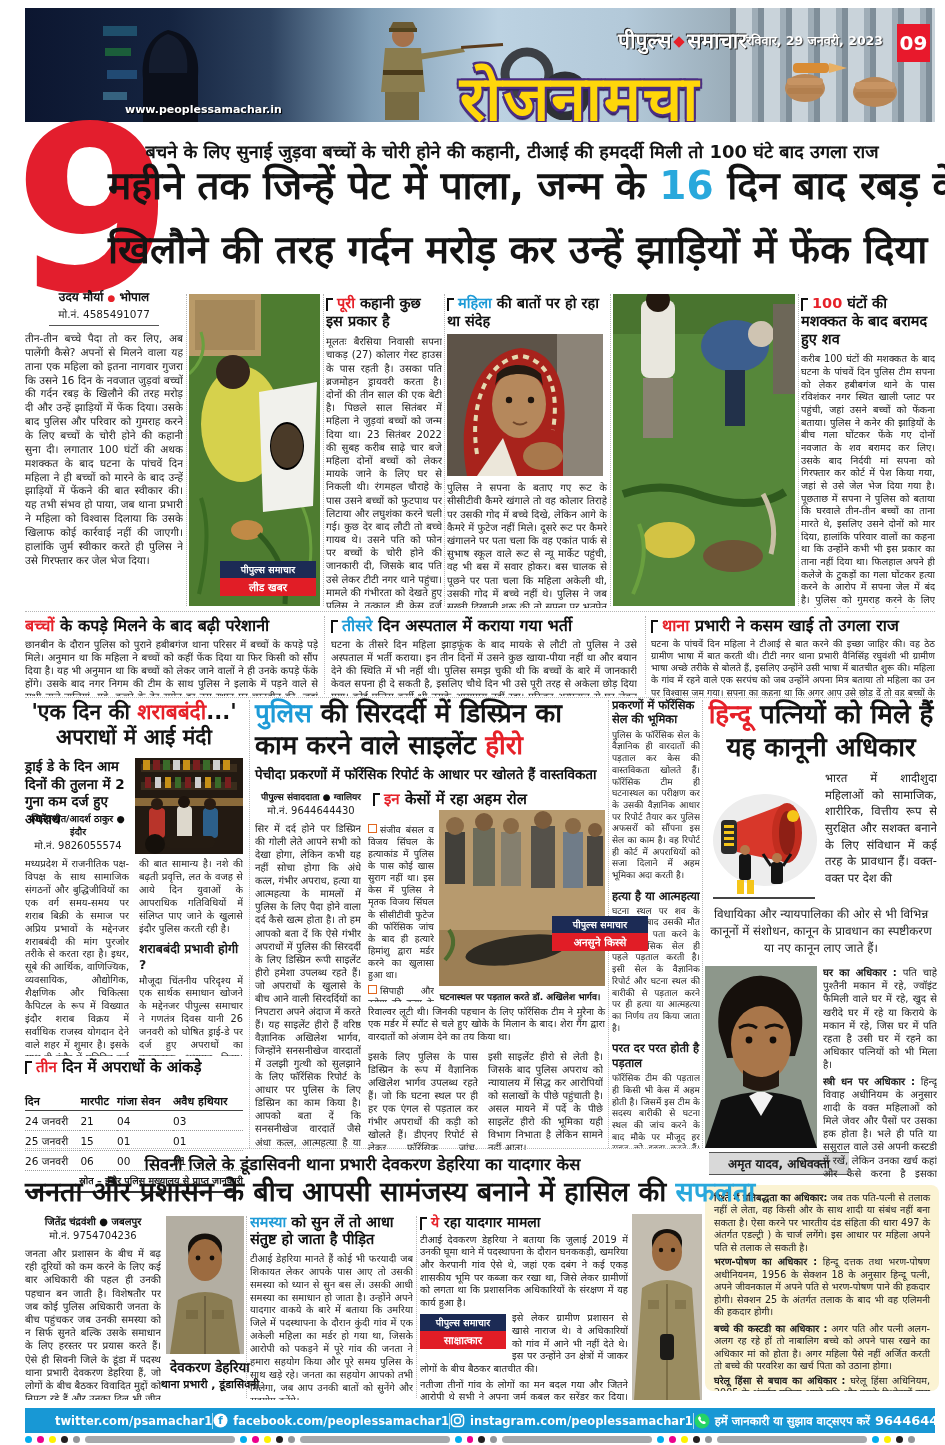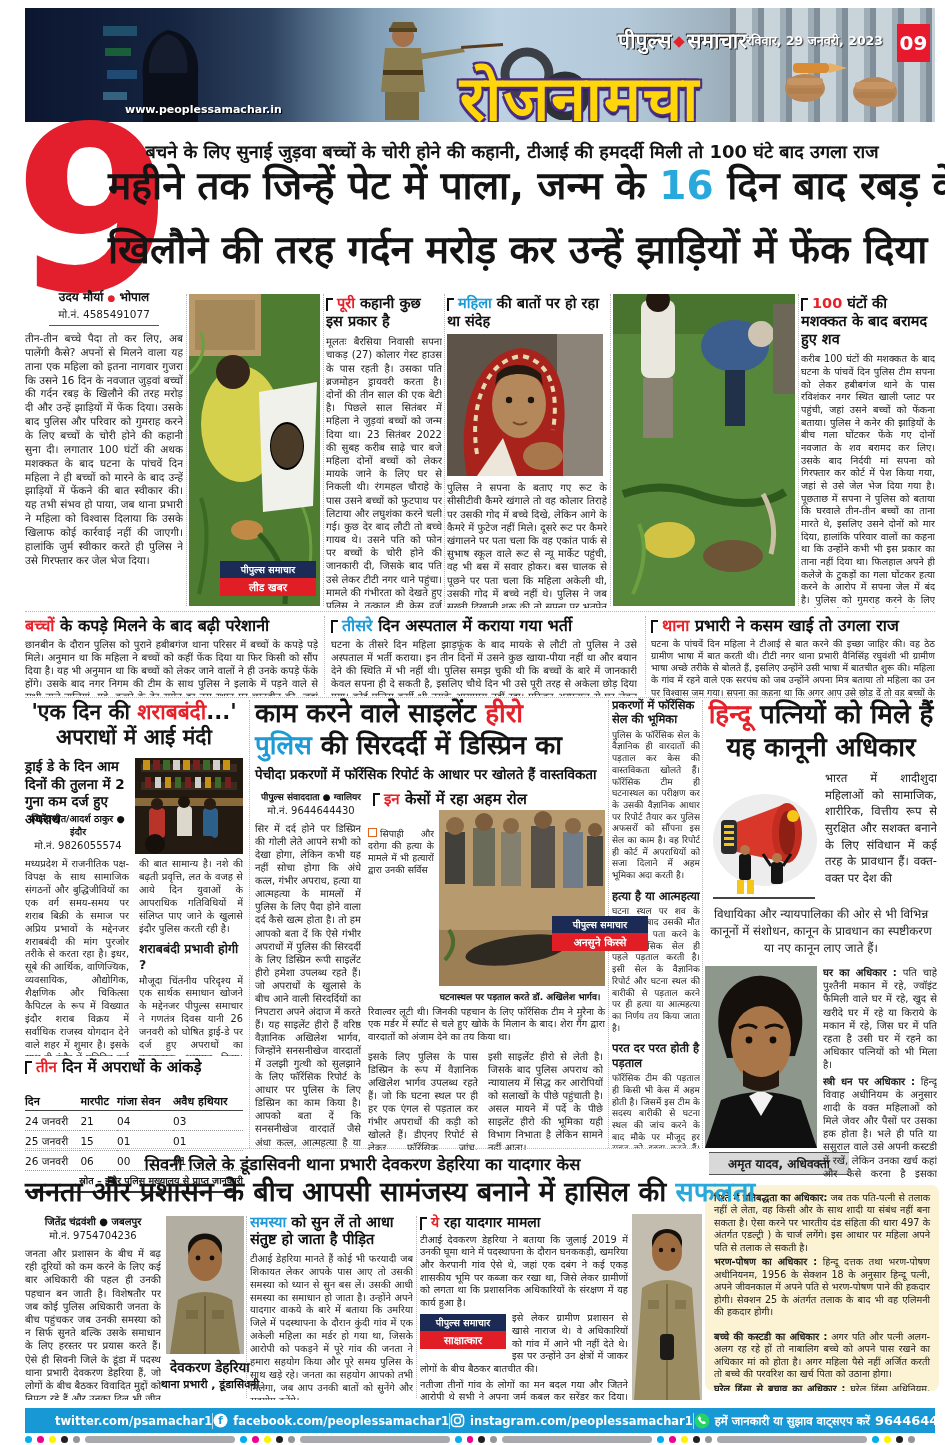--- a/index.html
+++ b/index.html
@@ -301,36 +301,37 @@
             </tr>
         </tbody>
       </table>
       <div class="bold" style="font-size:9.5px;text-align:right;margin-top:3px;">स्रोत – इंदौर पुलिस मुख्यालय से प्राप्त जानकारी</div>
       <div style="border-top:2px solid #333;margin-top:4px;"></div>
     </div>
   </div>
 
   <div class="abs" style="left:255px;top:698px;width:350px;height:455px;">
     <div style="font-size:26px;font-weight:800;line-height:1.22;color:#141414;white-space:nowrap;">
+      <div><span class="blue">पुलिस</span><span> की सिरदर्दी में डिस्प्रिन का</span></div>
       <div><span>काम करने वाले साइलेंट </span><span class="red">हीरो</span></div>
-      <div><span class="blue">पुलिस</span><span> की सिरदर्दी में डिस्प्रिन का</span></div>
     </div>
     <div class="bold" style="font-size:13.5px;margin-top:4px;color:#111;white-space:nowrap;">पेचीदा प्रकरणों में फॉरेंसिक रिपोर्ट के आधार पर खोलते हैं वास्तविकता</div>
     <div class="abs" style="left:0;top:92px;width:112px;">
       <div class="byline" style="font-size:9px;">पीपुल्स संवाददाता ● ग्वालियर</div>
       <div class="phone">मो.नं. 9644644430</div>
     </div>
     <div class="abs sec-head" style="left:118px;top:92px;font-size:15px;">
       <span class="tick"></span><span class="red">इन</span><span> केसों में रहा अहम रोल</span>
     </div>
     <div class="abs body-txt jt" style="left:0;top:124px;width:106px;height:328px;overflow:hidden;font-size:9.9px;">
       <span>सिर में दर्द होने पर डिस्प्रिन की गोली लेते आपने सभी को देखा होगा, लेकिन कभी यह नहीं सोचा होगा कि अंधे कत्ल, गंभीर अपराध, हत्या या आत्महत्या के मामलों में पुलिस के लिए पैदा होने वाला दर्द कैसे खत्म होता है। तो हम आपको बता दें कि ऐसे गंभीर अपराधों में पुलिस की सिरदर्दी के लिए डिस्प्रिन रूपी साइलेंट हीरो हमेशा उपलब्ध रहते हैं। जो अपराधों के खुलासे के बीच आने वाली सिरदर्दियों का निपटारा अपने अंदाज में करते हैं। यह साइलेंट हीरो हैं वरिष्ठ वैज्ञानिक अखिलेश भार्गव, जिन्होंने सनसनीखेज वारदातों में उलझी गुत्थी को सुलझाने के लिए फॉरेंसिक रिपोर्ट के आधार पर पुलिस के लिए डिस्प्रिन का काम किया है।</span>
       <span>आपको बता दें कि सनसनीखेज वारदातें जैसे अंधा कत्ल, आत्महत्या है या हत्या, योजनाबद्ध मर्डर शुरूआत से पुलिस के लिए चुनौती रहे हैं। ऐसे केसों में अक्सर पुलिस को सिरदर्दी का सामना करना पड़ता है लेकिन</span>
     </div>
     <div class="abs" style="left:113px;top:126px;width:66px;height:178px;overflow:hidden;">
+      <div class="body-sm jt" style="font-size:9.3px;"><span style="display:inline-block;width:7px;height:7px;border:1.5px solid #e0661f;margin-right:3px;"></span><span>संजीव बंसल व विजय सिंघल के हत्याकांड में पुलिस के पास कोई खास सुराग नहीं था। इस केस में पुलिस ने मृतक विजय सिंघल के सीसीटीवी फुटेज की फॉरेंसिक जांच के बाद ही हत्यारे हिमांशु द्वारा मर्डर करने का खुलासा हुआ था।</span></div>
       <div class="body-sm jt" style="font-size:9.3px;margin-top:4px;"><span style="display:inline-block;width:7px;height:7px;border:1.5px solid #e0661f;margin-right:3px;"></span><span>सिपाही और दरोगा की हत्या के मामले में भी हत्यारों द्वारा उनकी सर्विस</span></div>
     </div>
     <div class="abs photo" style="left:184px;top:112px;width:166px;height:176px;">
       <svg viewBox="0 0 166 176" preserveAspectRatio="none">
         <rect width="166" height="176" fill="#b79a6e"></rect>
           <rect y="120" width="166" height="56" fill="#9c7f55"></rect>
         <g>
           <rect x="6" y="22" width="20" height="52" fill="#42403a"></rect>
             <circle cx="16" cy="16" r="9" fill="#8a6a46"></circle>
           <rect x="34" y="18" width="22" height="58" fill="#6b6b5a"></rect>
@@ -415,21 +416,21 @@
     <div class="ct bold" style="position:absolute;left:4px;top:454px;width:140px;background:#d9d9d9;font-size:12px;padding:2px 0;border-top:1px solid #555;border-bottom:1px solid #555;">अमृत यादव, अधिवक्ता</div>
     <div class="abs body-txt jt" style="left:118px;top:268px;width:114px;height:212px;overflow:hidden;font-size:10px;">
       <div><span class="bold">घर का अधिकार :</span><span> पति चाहे पुश्तैनी मकान में रहे, ज्वॉइंट फैमिली वाले घर में रहे, खुद से खरीदे घर में रहे या किराये के मकान में रहे, जिस घर में पति रहता है उसी घर में रहने का अधिकार पत्नियों को भी मिला है।</span></div>
       <div style="margin-top:3px;"><span class="bold">स्त्री धन पर अधिकार :</span><span> हिन्दू विवाह अधीनियम के अनुसार शादी के वक्त महिलाओं को मिले जेवर और पैसों पर उसका हक होता है। भले ही पति या ससुराल वाले उसे अपनी कस्टडी में रखें, लेकिन उनका खर्च कहां और कैसे करना है इसका अधिकार केवल इस महिला को होता है।</span></div>
     </div>
   </div>
 
   <div class="abs yellow-box" style="left:705px;top:1185px;width:216px;height:192px;overflow:hidden;">
     <div class="body-sm jt" style="font-size:9.6px;"><span class="bold">रिश्ते में प्रतिबद्धता का अधिकार:</span><span> जब तक पति-पत्नी से तलाक नहीं ले लेता, वह किसी और के साथ शादी या संबंध नहीं बना सकता है। ऐसा करने पर भारतीय दंड संहिता की धारा 497 के अंतर्गत एडल्ट्री ) के चार्ज लगेंगे। इस आधार पर महिला अपने पति से तलाक ले सकती है।</span></div>
     <div class="body-sm jt" style="font-size:9.6px;margin-top:2px;"><span class="bold">भरण-पोषण का अधिकार :</span><span> हिन्दू दत्तक तथा भरण-पोषण अधीनियनम, 1956 के सेक्शन 18 के अनुसार हिन्दू पत्नी, अपने जीवनकाल में अपने पति से भरण-पोषण पाने की हकदार होगी। सेक्शन 25 के अंतर्गत तलाक के बाद भी वह एलिमनी की हकदार होगी।</span></div>
-    <div class="body-sm jt" style="font-size:9.6px;margin-top:12px;"><span class="bold">बच्चे की कस्टडी का अधिकार :</span><span> अगर पति और पत्नी अलग-अलग रह रहे हों तो नाबालिग बच्चे को अपने पास रखने का अधिकार मां को होता है। अगर महिला पैसे नहीं अर्जित करती तो बच्चे की परवरिश का खर्च पिता को उठाना होगा।</span></div>
+    <div class="body-sm jt" style="font-size:9.6px;margin-top:4px;"><span class="bold">बच्चे की कस्टडी का अधिकार :</span><span> अगर पति और पत्नी अलग-अलग रह रहे हों तो नाबालिग बच्चे को अपने पास रखने का अधिकार मां को होता है। अगर महिला पैसे नहीं अर्जित करती तो बच्चे की परवरिश का खर्च पिता को उठाना होगा।</span></div>
     <div class="body-sm jt" style="font-size:9.6px;margin-top:2px;"><span class="bold">घरेलू हिंसा से बचाव का अधिकार :</span><span> घरेलू हिंसा अधिनियम, 2005 के अंतर्गत महिला अपने पति और उसके रिश्तेदारों द्वारा प्रताड़ित किये जाने पर पुलिस में केस दर्ज कर सकती है।</span></div>
   </div>
 
   <div class="abs vsep" style="left:249px;top:700px;height:448px;"></div>
   <div class="abs vsep" style="left:608px;top:700px;height:448px;"></div>
   <div class="abs vsep" style="left:702px;top:700px;height:448px;"></div>
 
   <div class="abs hsep" style="left:25px;top:1148px;width:675px;"></div>
   <div class="abs ct bold" style="left:25px;top:1152px;width:675px;font-size:16.5px;color:#141414;white-space:nowrap;">सिवनी जिले के डूंडासिवनी थाना प्रभारी देवकरण डेहरिया का यादगार केस</div>
   <div class="abs ct" style="left:25px;top:1172px;width:675px;font-size:27px;font-weight:800;color:#141414;white-space:nowrap;">

